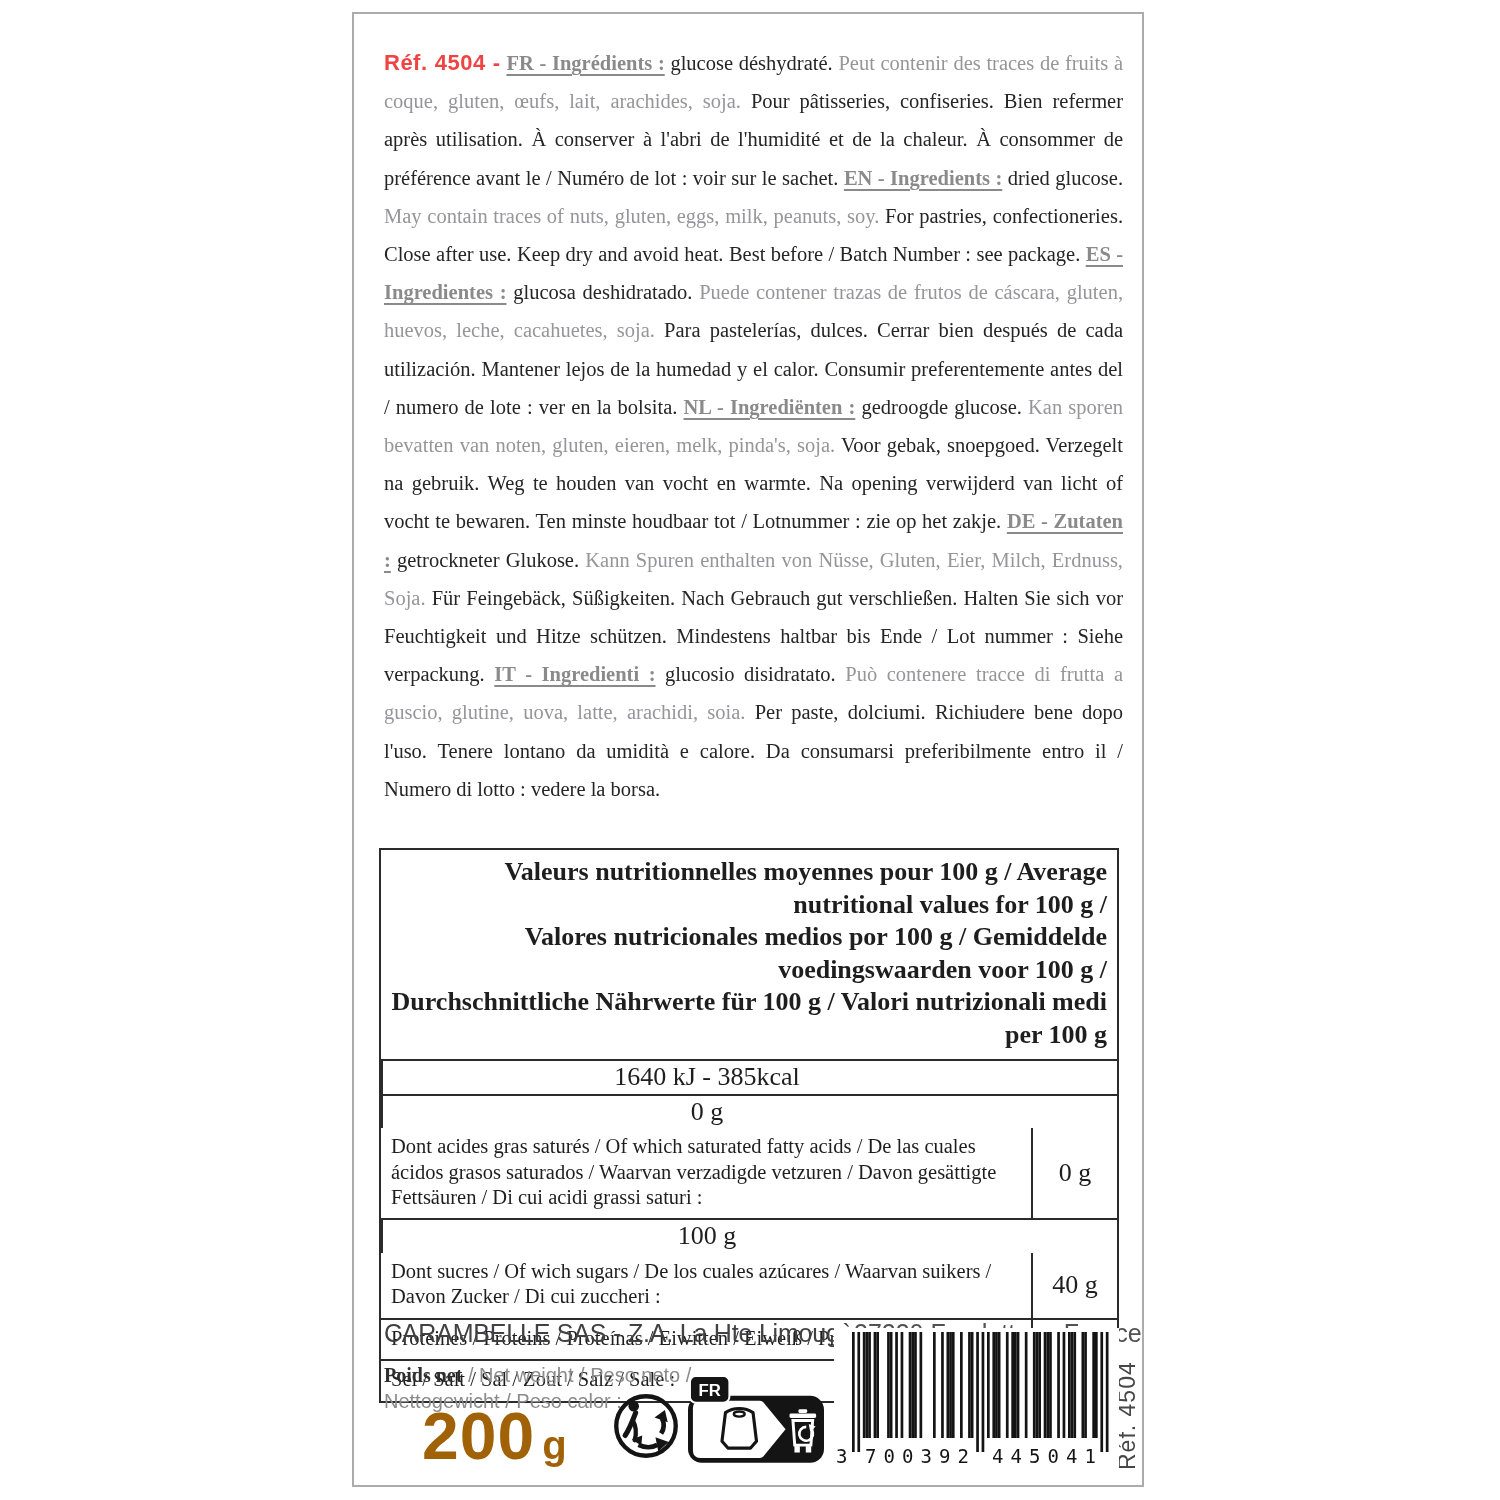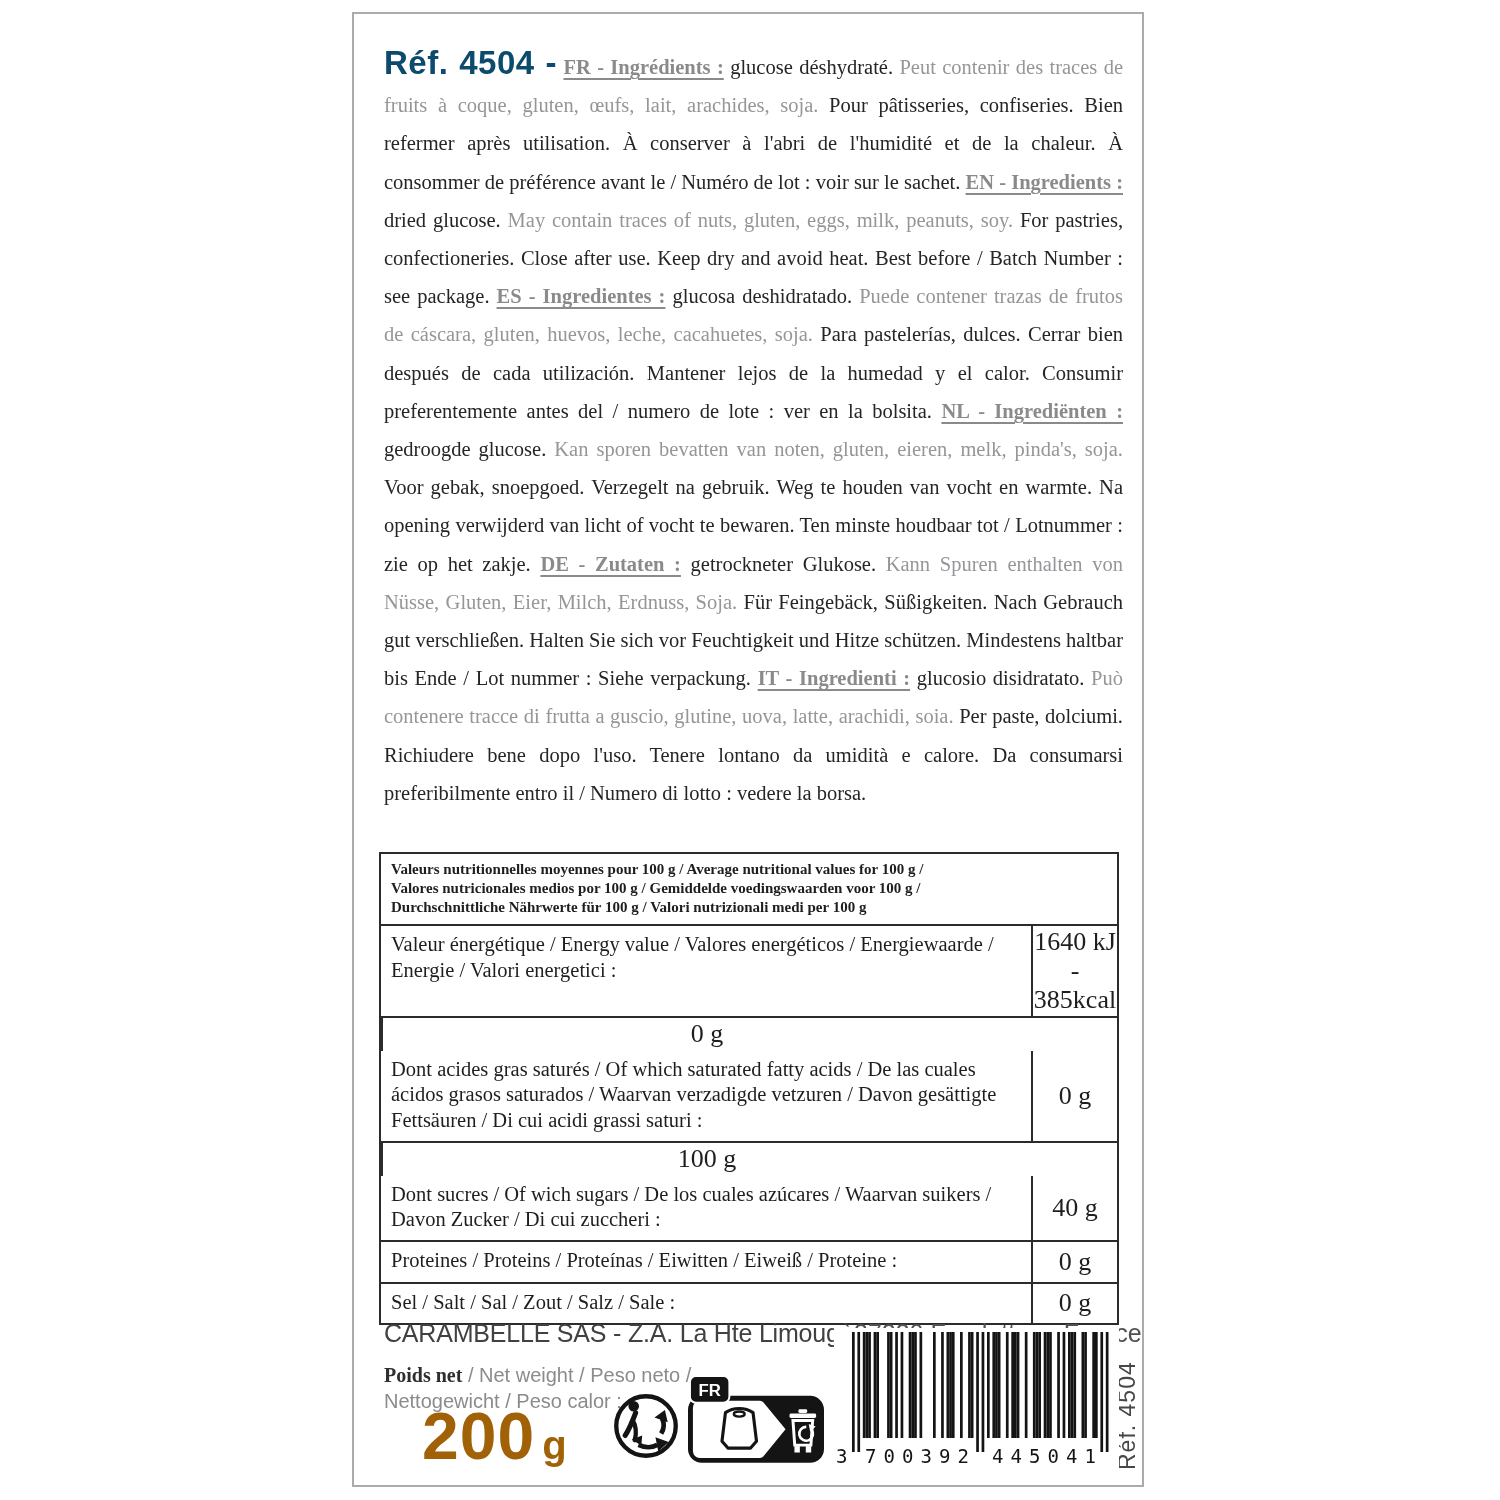--- a/index.html
+++ b/index.html
@@ -6,32 +6,32 @@
   html,body { background:#ffffff; }
   .page { position:relative; width:1500px; height:1500px; background:#fff; overflow:hidden;
           font-family:"Liberation Sans", sans-serif; }
   .sheet { position:absolute; left:352px; top:12px; width:792px; height:1475px;
            background:#fff; border:2px solid #ababab; }
 
   
   .ingredients { margin:30px 19px 0 30px; text-align:justify;
                  font-family:"Liberation Serif", serif; font-size:20.5px; line-height:38.2px;
                  color:#252527; }
-  .seg-ref { font-family:"Liberation Sans", sans-serif; font-weight:700; font-size:33px;
-             color:#0c4a6e; letter-spacing:.5px; }
+  .seg-ref { font-family:"Liberation Sans", sans-serif; font-weight:700; font-size:22px;
+             color:#ef4444; letter-spacing:.5px; }
   .seg-header { color:#8a8a8a; font-weight:700; text-decoration:underline;
                 text-decoration-thickness:2px; text-underline-offset:4px; }
   .seg-dark { color:#252527; }
   .seg-muted { color:#96969a; }
 
   
   .nutri { margin:40px 0 0 25px; width:740px; border:2px solid #2b2b2b;
            font-family:"Liberation Serif", serif; color:#1e1e1e; }
   .nutri-head { border-bottom:2px solid #2b2b2b; padding:6px 10px 8px; }
-  .nutri-head div { text-align:left; font-weight:700; font-size:15px; line-height:1.25; }
+  .nutri-head div { text-align:right; font-weight:700; font-size:26px; line-height:1.25; }
   .tgroup { border-top:2px solid #2b2b2b; }
   .tgroup:first-of-type { border-top:none; }
   .trow { display:grid; grid-template-columns:1fr 86px; }
   .tlabel { padding:6px 12px 8px 10px; font-size:20.5px; line-height:1.24; }
   .tvalue { border-left:2px solid #2b2b2b; display:flex; align-items:center; justify-content:center;
             text-align:center; font-size:26px; line-height:1.1; padding:2px 3px; }
 
   
   .company { position:absolute; left:30px; top:1305px; white-space:nowrap;
              font-size:25px; color:#414143; letter-spacing:-0.2px; z-index:1; }
@@ -61,21 +61,20 @@
 
     <div class="nutri">
       <div class="nutri-head" id="nutri-head">
           <div>Valeurs nutritionnelles moyennes pour 100 g / Average nutritional values for 100 g /</div>
           <div>Valores nutricionales medios por 100 g / Gemiddelde voedingswaarden voor 100 g /</div>
           <div>Durchschnittliche Nährwerte für 100 g / Valori nutrizionali medi per 100 g</div>
         </div>
       <div id="nutri-body">
           <div class="tgroup">
             <div class="trow">
-              <div class="tlabel">Valeur énergétique / Energy value / Valores energéticos / Energiewaarde / Energie / Valori energetici :</div>
               <div class="tvalue">1640 kJ - 385kcal</div>
             </div>
           </div>
           <div class="tgroup">
             <div class="trow">
               <div class="tvalue">0 g</div>
             </div>
             <div class="trow">
               <div class="tlabel">Dont acides gras saturés / Of which saturated fatty acids / De las cuales ácidos grasos saturados / Waarvan verzadigde vetzuren / Davon gesättigte Fettsäuren / Di cui acidi grassi saturi :</div>
               <div class="tvalue">0 g</div>

